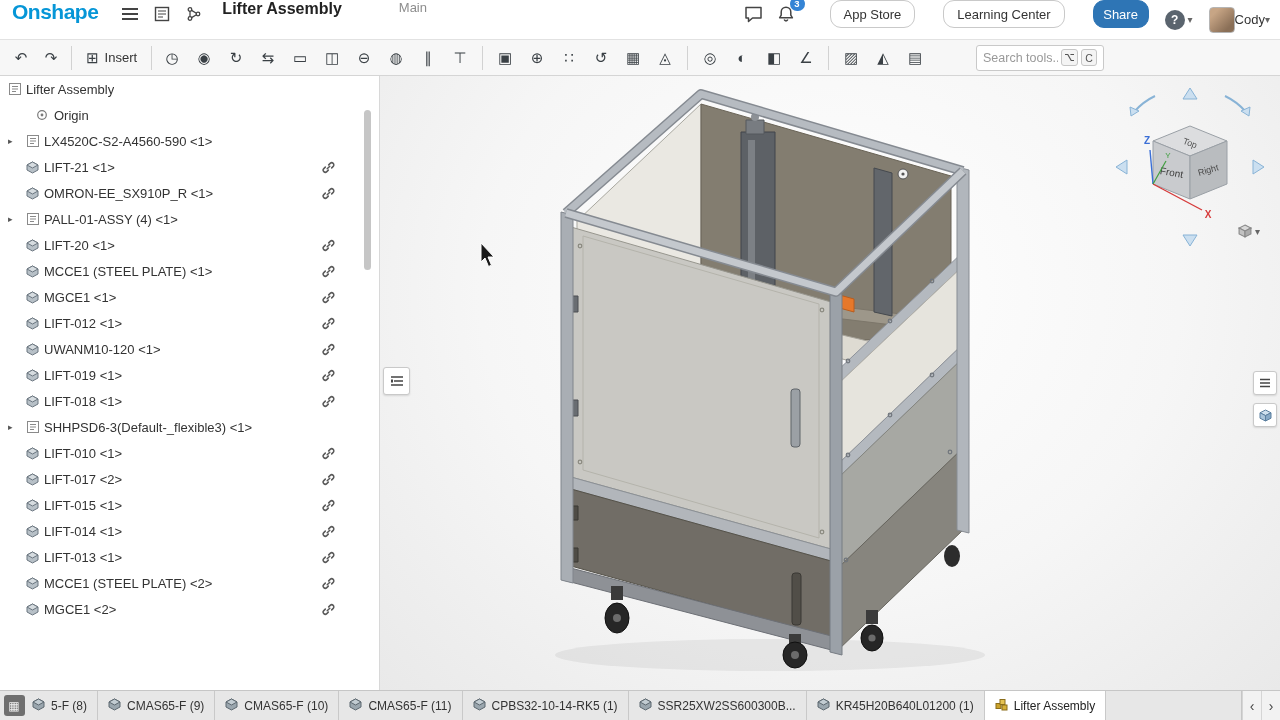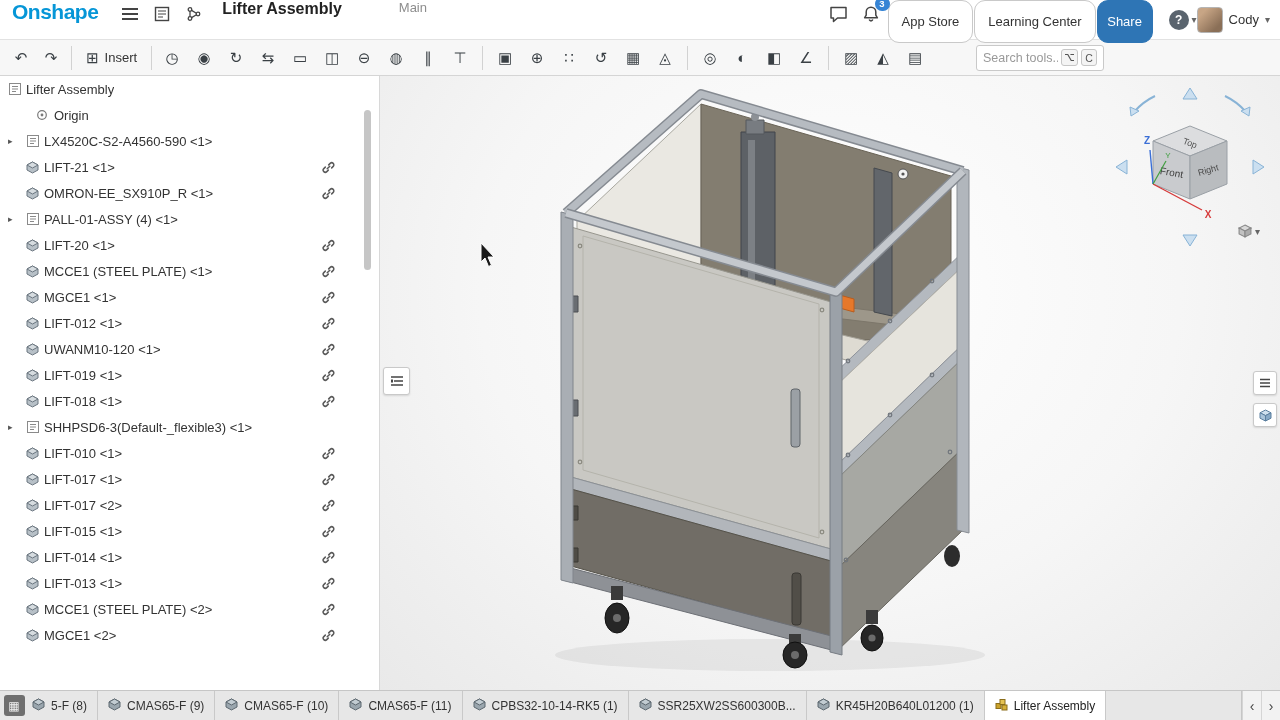--- a/index.html
+++ b/index.html
@@ -7,26 +7,26 @@
   button { background:none; border:none; cursor:pointer; font-family:inherit; }
 
   
   header { height:40px; display:flex; padding:0 10px 0 8px; background:#fff; border-bottom:1px solid #e2e2e2; position:relative; z-index:6; }
   .logo { color:#0696d7; font-size:21px; font-weight:bold; letter-spacing:-0.5px; margin:0 16px 0 4px; }
   .hicon { width:28px; height:28px; display:flex; align-items:center; justify-content:center; border-radius:3px; position:relative; margin:0 2px; }
   .doc-title { font-size:16px; font-weight:bold; color:#222; margin-left:12px; white-space:nowrap; }
   .doc-sub { font-size:13px; color:#8d8d8d; margin-left:9px;padding-left:48px; }
   .spacer { flex:1; }
   .badge { position:absolute; top:-3px; right:-5px; min-width:15px; height:14px; border-radius:7px; background:#3584d5; color:#fff; font-size:9.5px; line-height:14px; text-align:center; padding:0 3px; font-weight:bold; }
-  .hdr-btn { border:1px solid #c9c9c9; background:#fff; border-radius:11px; height:43px; padding:0 13px; font-size:13px; color:#333; margin-left:1px; white-space:nowrap; }
+  .hdr-btn { border:1px solid #c9c9c9; background:#fff; border-radius:11px; height:28px; padding:0 13px; font-size:13px; color:#333; margin-left:28px; white-space:nowrap; }
   .hdr-btn.share { background:#2e75b5; border-color:#2e75b5; color:#fff; width:56px; padding:0; }
   .help-btn { display:flex; align-items:center; margin-left:16px; gap:3px; }
   .help-circle { width:20px; height:20px; border-radius:50%; background:#5a646e; color:#fff; font-size:12px; font-weight:bold; display:flex; align-items:center; justify-content:center; }
   .caret { color:#666; font-size:10px; }
-  .user-chip { display:flex; align-items:center; gap:6px; font-size:13px; color:#333; }
+  .user-chip { display:flex; align-items:center; margin-left:16px; font-size:13px; color:#333; }
   .avatar { width:26px; height:26px; border-radius:4px; background:linear-gradient(135deg,#c7a585 20%,#8a6f57 80%); border:1px solid #b5b5b5; }
 
   
   .toolbar { height:36px; background:#f7f7f7; border-bottom:1px solid #d5d5d5; display:flex; align-items:center; padding:0 6px; position:relative; z-index:5; }
   .tb-icon { width:30px; height:28px; display:flex; align-items:center; justify-content:center; font-size:15px; color:#3a4045; border-radius:3px; flex:none; }
   .tb-sep { width:1px; height:24px; background:#d2d2d2; margin:0 5px; flex:none; }
   .insert-btn { display:flex; align-items:center; gap:6px; height:28px; padding:0 9px; border-radius:3px; font-size:13px; color:#333; }
   .ins-icon { font-size:15px; color:#3a4045; }
   .tb-icons { display:flex; align-items:center; gap:2px; }
   .search-tools { margin-left:auto; margin-right:170px; display:flex; align-items:center; gap:3px; border:1px solid #c9c9c9; background:#fff; border-radius:3px; height:26px; padding:0 6px; width:128px; }
@@ -468,39 +468,20 @@
           </button>
   </div>
         <div class="row">
     <span class="arrow" style="visibility: hidden;">▸</span>
     <span class="row-icon">
             <svg width="13" height="13" viewBox="0 0 13 13">
               <path d="M6.5 1 L12 4 L12 9 L6.5 12 L1 9 L1 4 Z" fill="#b7c0c7" stroke="#6b7680"></path>
               <path d="M6.5 1 L12 4 L6.5 7 L1 4 Z" fill="#d6dce0" stroke="#6b7680"></path>
             </svg>
           </span>
-    <span class="row-label">LIFT-017 &lt;1&gt;</span>
-    <button class="link-btn">
-            <svg width="13" height="13" viewBox="0 0 13 13">
-              <g stroke="#5a5a5a" stroke-width="1.5" fill="none" stroke-linecap="round">
-                <path d="M5.2 7.8 L7.8 5.2"></path>
-                <path d="M6.7 3.9 l1.5-1.5 a2.1 2.1 0 0 1 3 3 L9.7 6.9"></path>
-                <path d="M6.3 9.1 l-1.5 1.5 a2.1 2.1 0 0 1 -3-3 L3.3 6.1"></path>
-              </g>
-            </svg>
-          </button>
-  </div>
-        <div class="row">
-    <span class="arrow" style="visibility: hidden;">▸</span>
-    <span class="row-icon">
-            <svg width="13" height="13" viewBox="0 0 13 13">
-              <path d="M6.5 1 L12 4 L12 9 L6.5 12 L1 9 L1 4 Z" fill="#b7c0c7" stroke="#6b7680"></path>
-              <path d="M6.5 1 L12 4 L6.5 7 L1 4 Z" fill="#d6dce0" stroke="#6b7680"></path>
-            </svg>
-          </span>
     <span class="row-label">LIFT-017 &lt;2&gt;</span>
     <button class="link-btn">
             <svg width="13" height="13" viewBox="0 0 13 13">
               <g stroke="#5a5a5a" stroke-width="1.5" fill="none" stroke-linecap="round">
                 <path d="M5.2 7.8 L7.8 5.2"></path>
                 <path d="M6.7 3.9 l1.5-1.5 a2.1 2.1 0 0 1 3 3 L9.7 6.9"></path>
                 <path d="M6.3 9.1 l-1.5 1.5 a2.1 2.1 0 0 1 -3-3 L3.3 6.1"></path>
               </g>
             </svg>
           </button>

